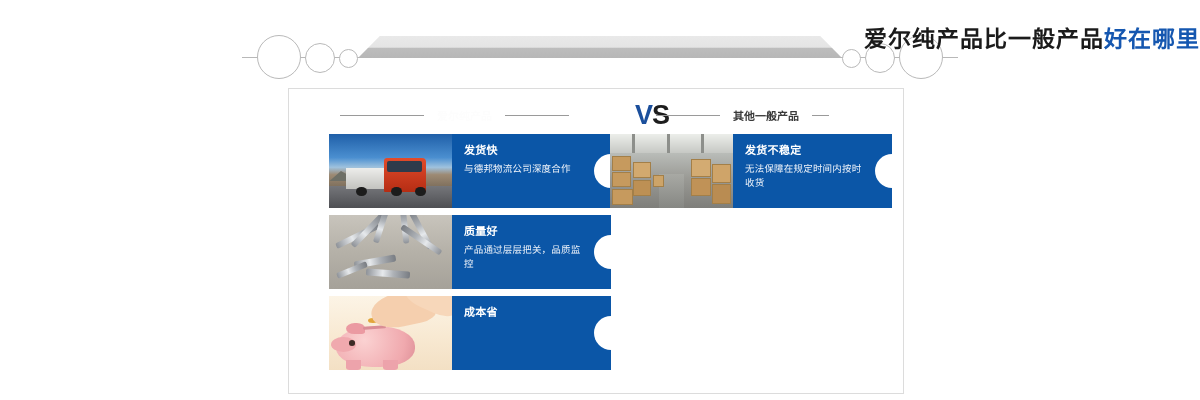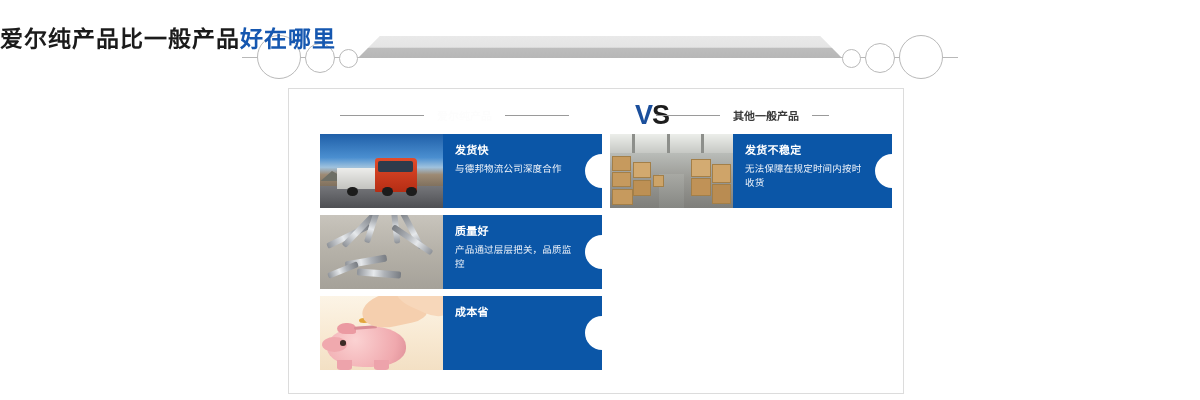--- a/index.html
+++ b/index.html
@@ -35,21 +35,21 @@
   .c-r2{left:865px;top:43px;width:30px;height:30px;}
   .c-r3{left:899px;top:35px;width:44px;height:44px;}
 
   
   .plinth{
     position:absolute;left:358px;top:36px;width:484px;height:22px;
     background:linear-gradient(to bottom,#e9e9e9 0%,#e4e4e4 52%,#bdbdbd 53%,#b7b7b7 100%);
     clip-path:polygon(4.5% 0%, 95.5% 0%, 100% 100%, 0% 100%);
   }
   .title{
-    position:absolute;left:0;top:10px;width:1200px;text-align:left;
+    position:absolute;left:0;top:10px;width:1200px;text-align:right;
     font-size:23px;font-weight:bold;letter-spacing:1px;line-height:28px;
     white-space:nowrap;
   }
   .title .t-dark{color:#1b1b1b;}
   .title .t-blue{color:#1557b0;}
 
   
   .frame{
     position:absolute;left:288px;top:88px;width:616px;height:306px;
     border:1px solid #dcdcdc;background:#ffffff;box-sizing:border-box;
@@ -78,21 +78,21 @@
   .dash.d-short{width:17px;}
   .side-label.lhs .dash{background:#9a9a9a;}
 
   
   .grid{
     position:absolute;left:288px;top:134px;width:616px;height:252px;
   }
   .col{
     position:absolute;top:0;width:282px;
   }
-  .col.left{left:24px;padding-left:8px;}
+  .col.left{left:33px;padding-left:8px;}
   .col.right{left:322px;}
 
   .card{
     position:relative;height:74px;margin-bottom:7px;
     display:flex;overflow:hidden;background:#0b56a7;
   }
   .card-photo{
     width:123px;height:74px;flex:0 0 123px;position:relative;overflow:hidden;
   }
   .card-body{

